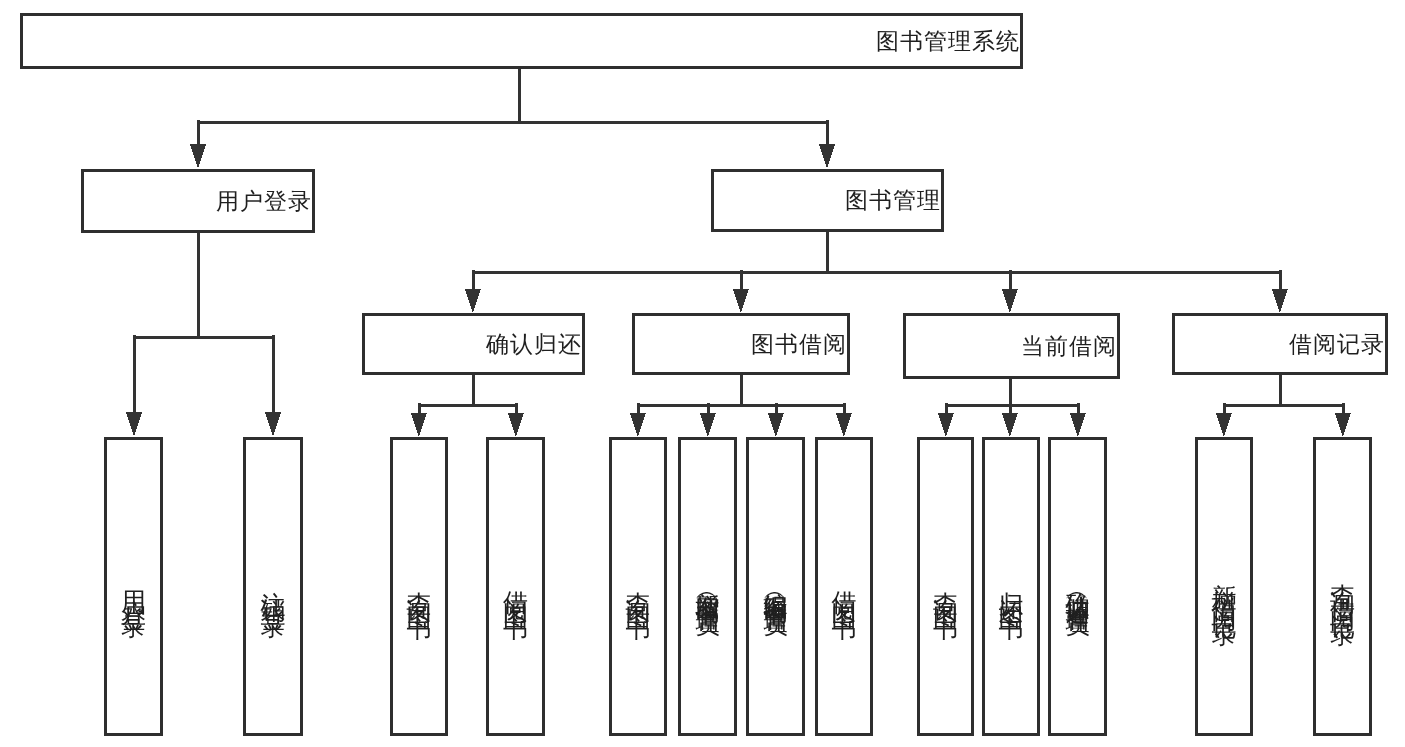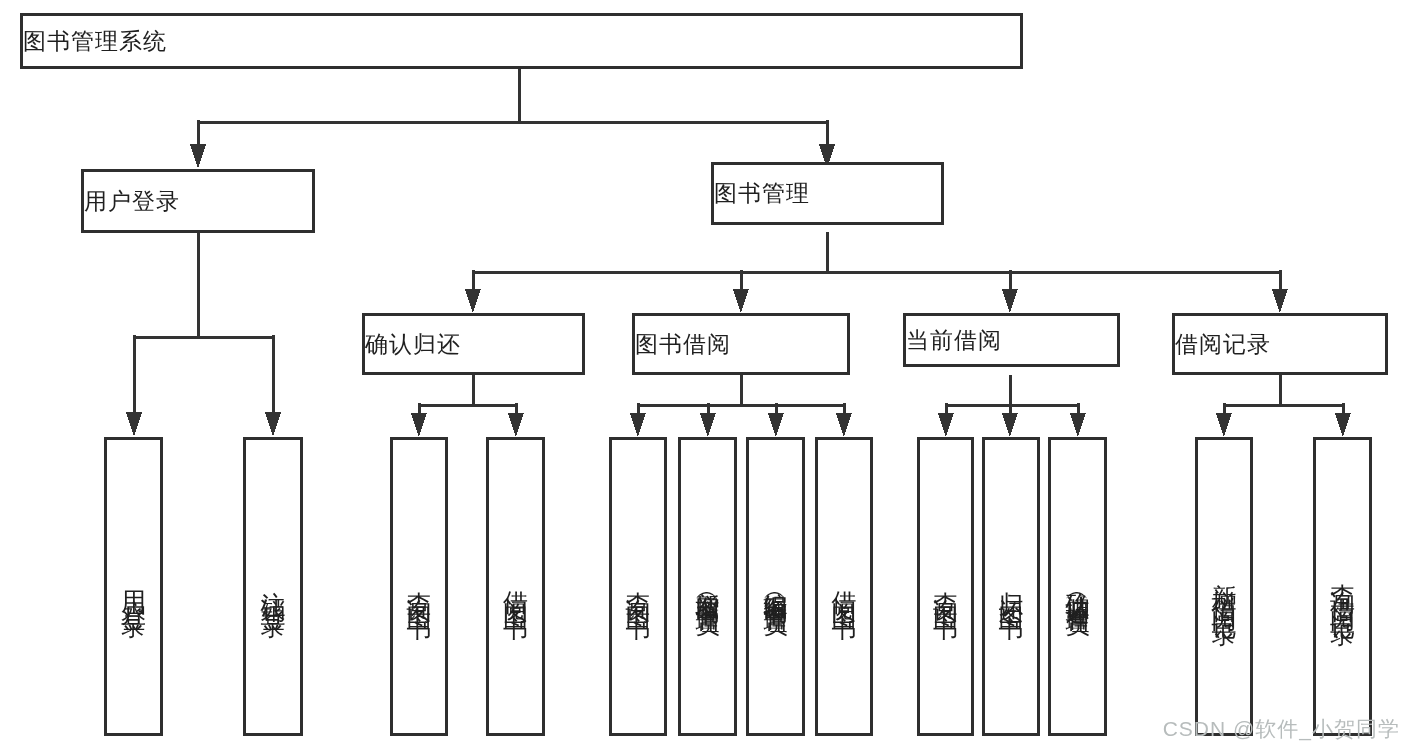--- a/index.html
+++ b/index.html
@@ -19,21 +19,21 @@
     overflow:hidden;
   }
   .connectors{
     position:absolute;left:0;top:0;width:1405px;height:747px;
     pointer-events:none;
   }
   .node{
     position:absolute;
     border:3px solid var(--box-border);
     background:var(--background);
-    display:flex;align-items:center;justify-content:flex-start;
+    display:flex;align-items:center;justify-content:flex-end;
     color:var(--text);
     font-size:23px;
     letter-spacing:1px;
     white-space:nowrap;
   }
   .leaf{
     position:absolute;
     top:437px;height:299px;
     border:3px solid var(--box-border);
     background:var(--background);
@@ -129,31 +129,31 @@
     </g>
   </svg>
 
   <div class="node" style="left:20px;top:13px;width:1003px;height:56px;">
     <span>图书管理系统</span>
   </div>
 
   <div class="node" style="left:81px;top:169px;width:234px;height:64px;">
     <span>用户登录</span>
   </div>
-  <div class="node" style="left:711px;top:162px;width:233px;height:63px;">
+  <div class="node" style="left:711px;top:169px;width:233px;height:63px;">
     <span>图书管理</span>
   </div>
 
   <div class="node" style="left:362px;top:313px;width:223px;height:62px;">
     <span>确认归还</span>
   </div>
   <div class="node" style="left:632px;top:313px;width:218px;height:62px;font-family:Liberation Serif, serif;">
     <span>图书借阅</span>
   </div>
-  <div class="node" style="left:903px;top:313px;width:217px;height:54px;">
+  <div class="node" style="left:903px;top:313px;width:217px;height:66px;">
     <span>当前借阅</span>
   </div>
   <div class="node" style="left:1172px;top:313px;width:216px;height:62px;">
     <span>借阅记录</span>
   </div>
 
   <div class="leaf" style="left:104px;width:59px;">
     <span class="vtext">用户登录</span>
   </div>
   <div class="leaf" style="left:243px;width:60px;">
@@ -190,15 +190,14 @@
     <span class="vtext">确认归还（管理员）</span>
   </div>
 
   <div class="leaf" style="left:1195px;width:58px;">
     <span class="vtext">新增借阅记录</span>
   </div>
   <div class="leaf" style="left:1313px;width:59px;">
     <span class="vtext">查询借阅记录</span>
   </div>
 
-  <div class="watermark">CSDN @软件_小贺同学</div>
 
 </div>
 
 </body></html>

